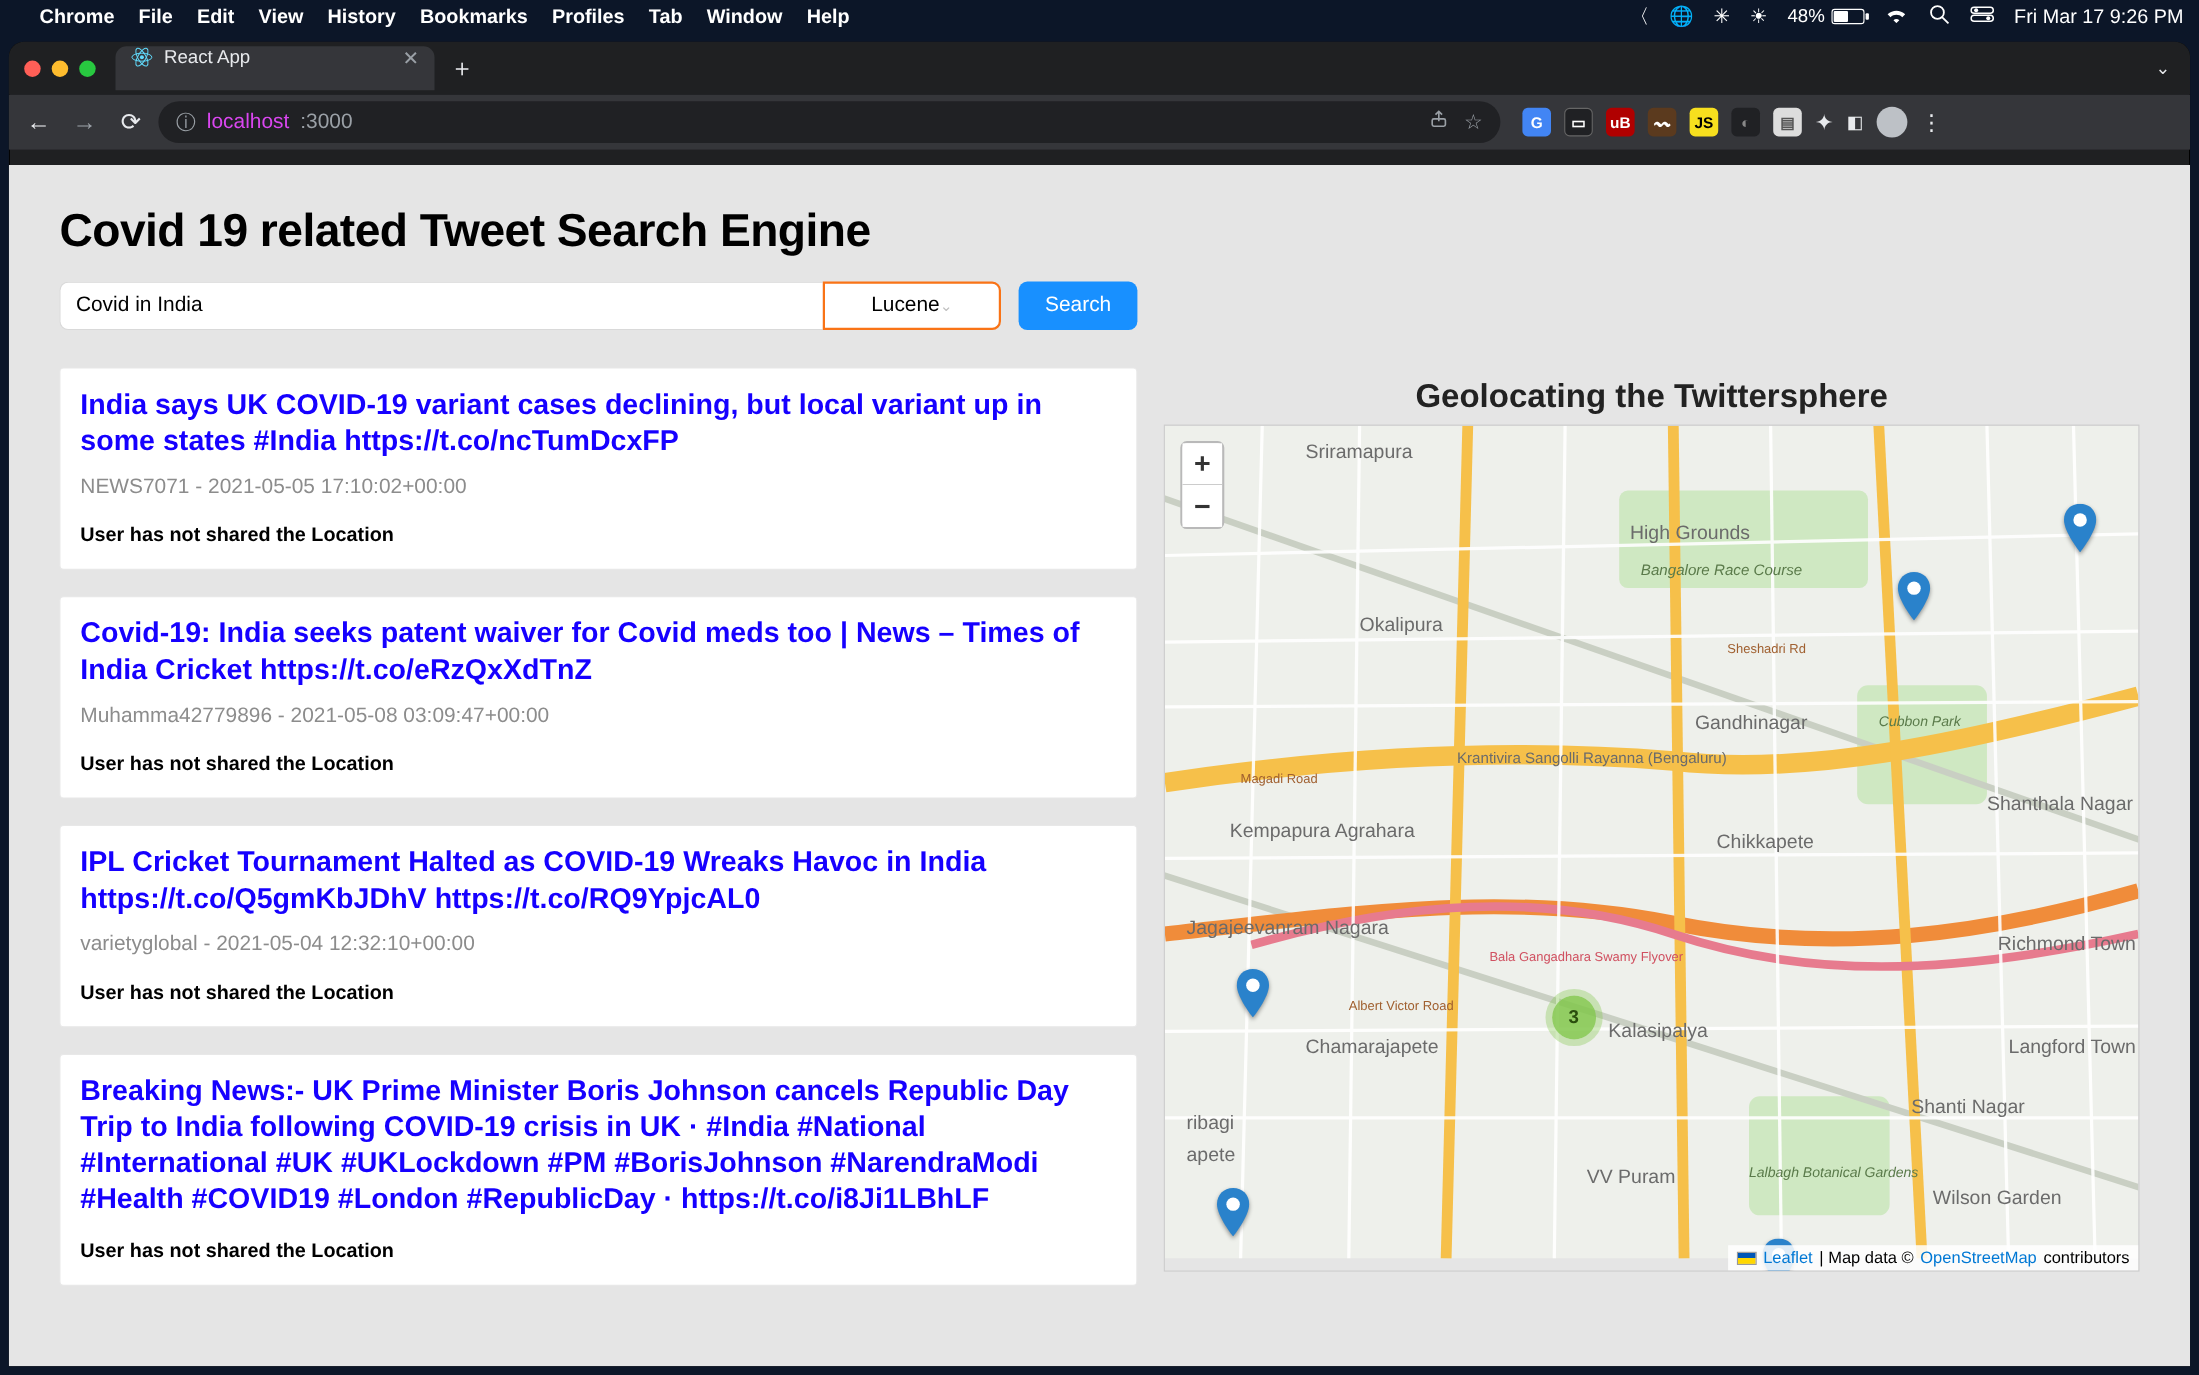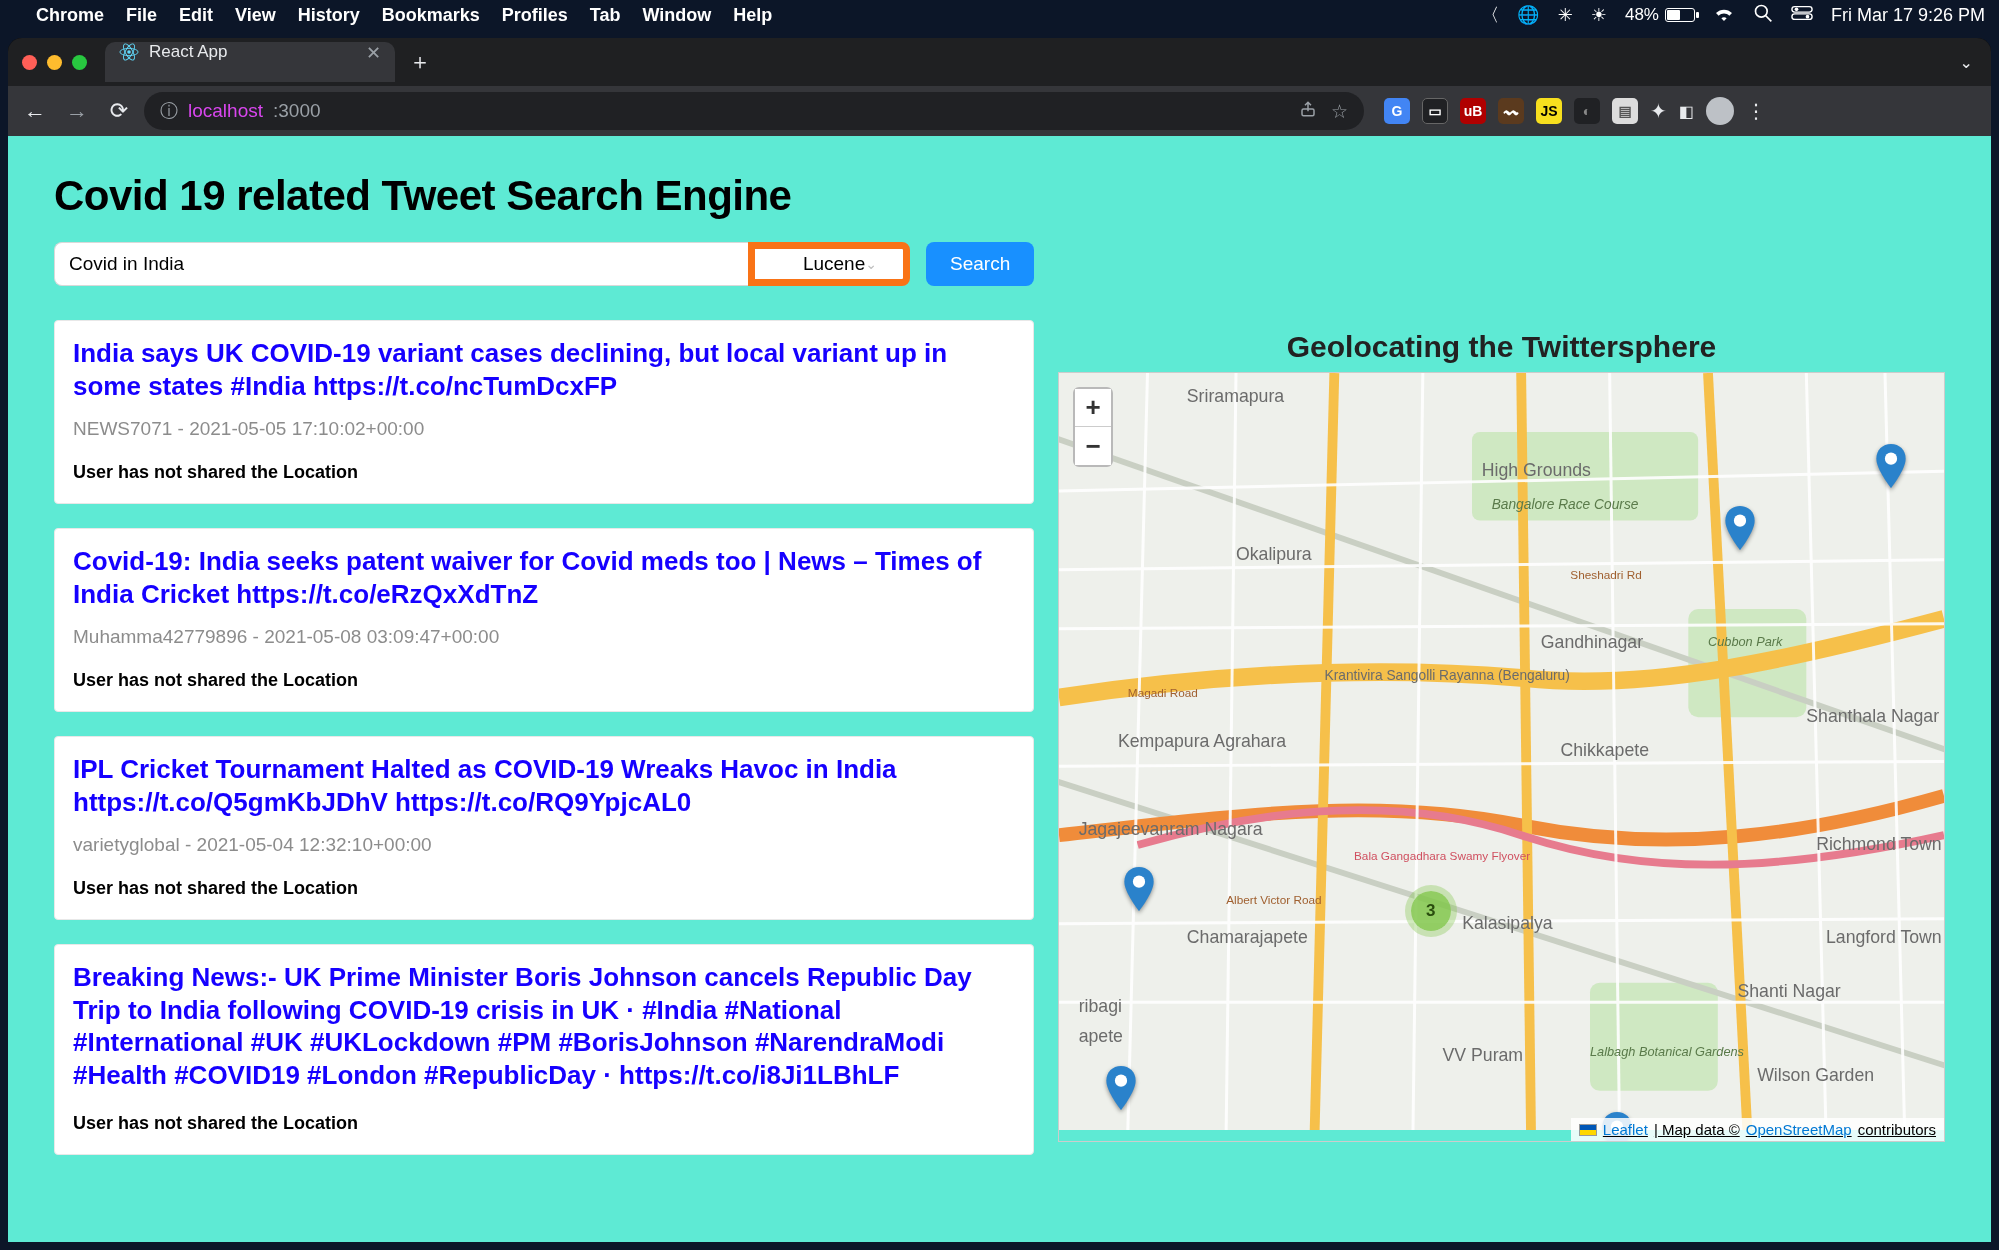--- a/index.html
+++ b/index.html
@@ -32,46 +32,46 @@
   .addr{flex:0 0 1220px;height:38px;background:#202124;border-radius:30px;display:flex;align-items:center;padding:0 16px;color:#fff;font-size:19px;gap:10px;}
   .addr .info-icon{color:#9aa0a6;font-size:18px;}
   .addr .host{color:#d946ef;}
   .addr .port{color:#9aa0a6;}
   .addr-actions{margin-left:auto;display:flex;align-items:center;gap:14px;color:#9aa0a6;}
   .ext-icons{display:flex;align-items:center;gap:12px;margin-left:12px;}
   .ext-icons .ext{width:26px;height:26px;border-radius:5px;display:flex;align-items:center;justify-content:center;font-size:14px;font-weight:700;color:#fff;}
   .profile-dot{width:28px;height:28px;border-radius:50%;background:#bdc1c6;}
   .kebab{color:#e8eaed;font-size:20px;letter-spacing:2px;}
   
-  .viewport{flex:1;background:#5eead4;overflow:hidden;padding:0;}
+  .viewport{flex:1;background:#e5e5e5;overflow:hidden;padding:0;margin-top:14px;}
   .page{padding:18px 46px 0 46px;}
   h1.page-title{font-size:42px;font-weight:800;color:#000;margin:18px 0 22px 0;letter-spacing:-0.5px;}
   .search-row{display:flex;gap:0;align-items:stretch;margin-bottom:34px;}
   .search-input{width:694px;height:44px;border:1px solid #d9d9d9;border-right:none;border-radius:8px 0 0 8px;padding:0 14px;font-size:19px;background:#fff;color:#000;}
-  .select{width:162px;height:44px;border:7px solid #f97316;border-radius:0 8px 8px 0;background:#fff;display:flex;align-items:center;padding:0 26px;font-size:19px;justify-content:flex-end;color:#000;}
+  .select{width:162px;height:44px;border:2px solid #f97316;border-radius:0 8px 8px 0;background:#fff;display:flex;align-items:center;padding:0 2px;font-size:19px;justify-content:center;color:#000;}
   .select .caret{color:#bfbfbf;font-size:14px;}
   .btn-search{margin-left:16px;height:44px;padding:0 24px;background:#1890ff;color:#fff;border:none;border-radius:8px;font-size:19px;cursor:pointer;}
   .content-row{display:flex;gap:24px;align-items:flex-start;justify-content:space-between;}
   .results{flex:0 0 980px;display:flex;flex-direction:column;gap:24px;}
   .card{background:#fff;border:1px solid #e8e8e8;border-radius:4px;padding:16px 18px 20px 18px;}
   .card .title{color:#1600ff;font-size:26px;font-weight:700;line-height:1.25;}
   .card .meta{color:#8c8c8c;font-size:19px;margin-top:16px;}
   .card .loc{color:#000;font-size:18px;font-weight:700;margin-top:22px;}
   
   .map-col{flex:1;display:flex;flex-direction:column;align-items:stretch;}
   .map-title{font-size:30px;font-weight:800;text-align:center;margin:10px 0 8px 0;color:#222;}
   .map{position:relative;height:770px;border:1px solid #ccc;overflow:hidden;}
   .map-bg{position:absolute;inset:0;}
   .zoom{position:absolute;left:14px;top:14px;width:40px;border:2px solid #b9b9b9;border-radius:6px;background:#fff;display:flex;flex-direction:column;z-index:5;}
   .zoom button{height:38px;border:none;background:#fff;font-size:26px;font-weight:700;cursor:pointer;color:#333;}
   .zoom button:first-child{border-bottom:1px solid #ccc;}
   .marker{position:absolute;width:30px;height:44px;transform:translate(-50%,-100%);z-index:4;}
   .marker svg{width:100%;height:100%;filter:drop-shadow(0 2px 2px rgba(0,0,0,.4));}
   .cluster{position:absolute;width:40px;height:40px;border-radius:50%;background:rgba(129,199,75,.85);box-shadow:0 0 0 6px rgba(129,199,75,.35);transform:translate(-50%,-50%);display:flex;align-items:center;justify-content:center;color:#2a4d0e;font-weight:700;font-size:17px;z-index:4;}
-  .attrib{position:absolute;right:0;bottom:0;background:rgba(255,255,255,.85);font-size:15px;padding:3px 8px;z-index:6;display:flex;align-items:center;gap:6px;text-decoration:underline;}
+  .attrib{position:absolute;right:0;bottom:0;background:rgba(255,255,255,.85);font-size:15px;padding:3px 8px;z-index:6;display:flex;align-items:center;gap:6px;}
   .attrib a{color:#0078d4;text-decoration:none;}
   .ua-flag{display:inline-block;width:18px;height:12px;background:linear-gradient(#0057b7 50%, #ffd700 50%);border:1px solid #999;}
 </style>
 </head>
 <body>
 
 <div class="mac-menubar">
   <div class="left">
     <span class="apple"></span>
     <span style="font-weight:700">Chrome</span>

